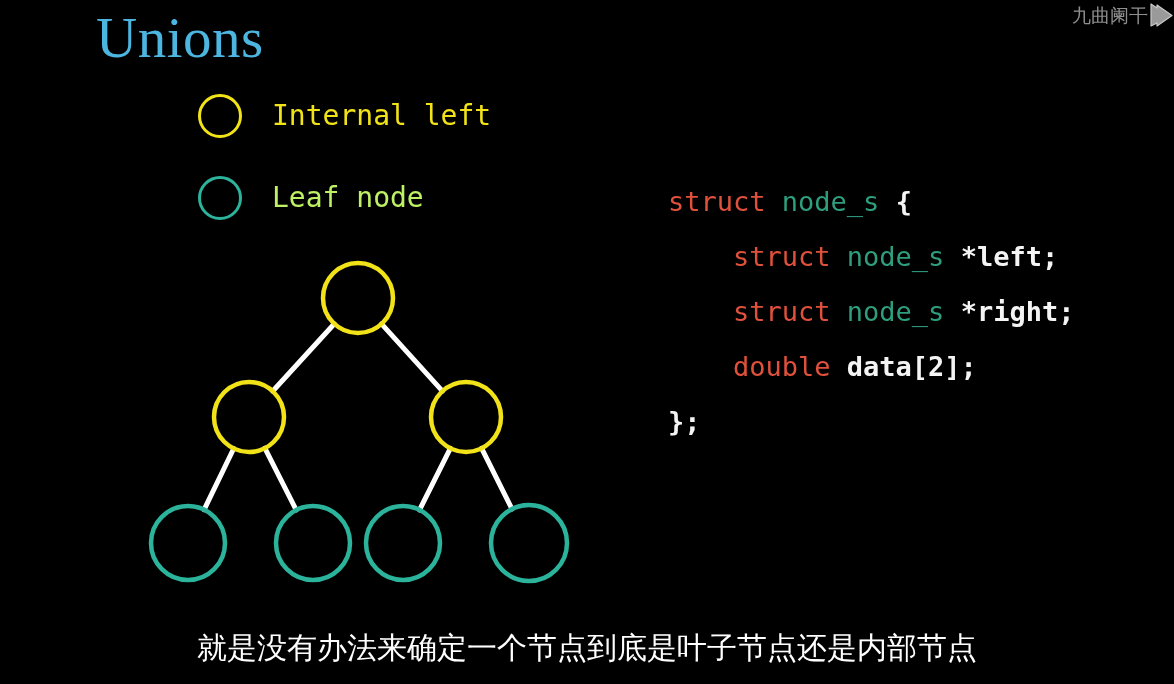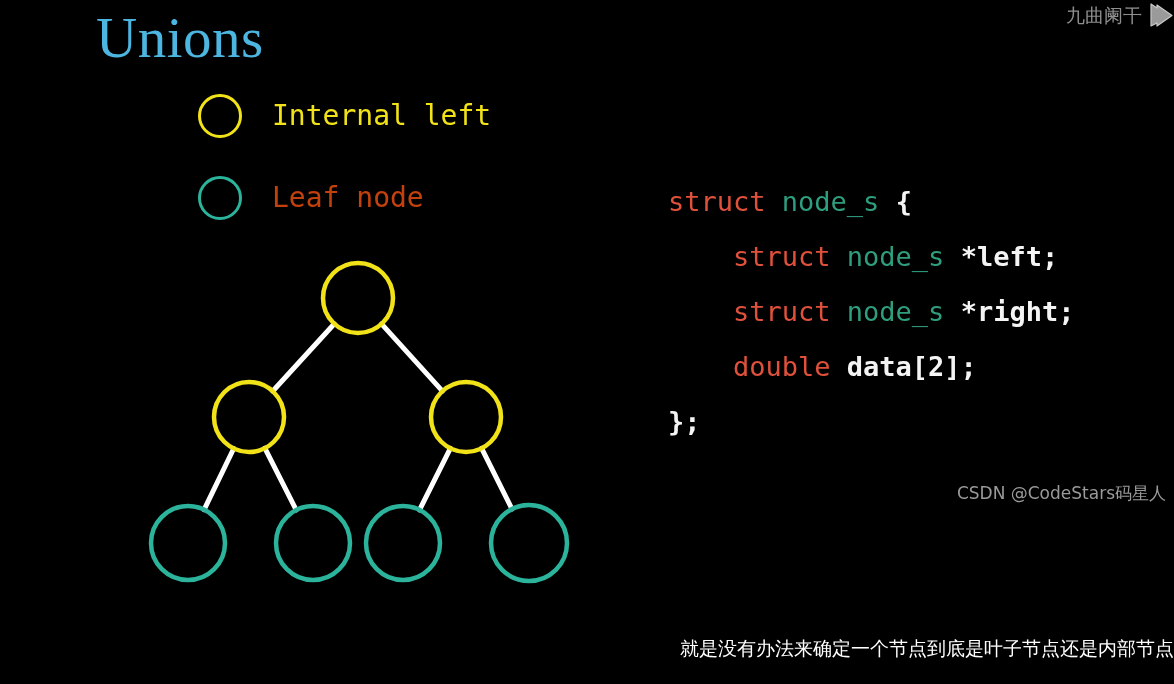--- a/index.html
+++ b/index.html
@@ -90,23 +90,23 @@
   .tok-type  { color: #2e9e7e; }
   .tok-plain { color: #f4f4f4; font-weight: bold; }
   .tok-punct { color: #f4f4f4; font-weight: bold; }
 
   
   .caption {
     position: absolute;
     left: 0;
     right: 0;
     top: 628px;
-    text-align: right;
+    text-align: center;
     font-family: "DejaVu Sans", "Liberation Sans", sans-serif;
-    font-size: 19px;
+    font-size: 30px;
     line-height: 40px;
     color: #ffffff;
     text-shadow: 0 0 4px rgba(0,0,0,0.9);
     white-space: nowrap;
   }
 
   
   .watermark {
     position: absolute;
     right: 8px;
@@ -119,21 +119,20 @@
   }
 
   
   .channel {
     position: absolute;
     right: 0;
     top: 0;
     height: 30px;
     display: flex;
     align-items: center;
-    gap: 6px;
   }
   .channel-name {
     font-family: "DejaVu Sans", "Liberation Sans", sans-serif;
     font-size: 19px;
     line-height: 26px;
     color: #8e8e8e;
     white-space: nowrap;
   }
   .channel-logo {
     display: block;
@@ -146,21 +145,21 @@
 
   <div class="slide-title">Unions</div>
 
   <div class="legend">
     <div class="legend-row">
       <span class="legend-swatch" id="sw-internal" style="border-color: rgb(242, 227, 24);"></span>
       <span class="legend-label" id="lb-internal" style="color: rgb(242, 227, 24);">Internal left</span>
     </div>
     <div class="legend-row">
       <span class="legend-swatch" id="sw-leaf" style="border-color: rgb(43, 179, 155);"></span>
-      <span class="legend-label" id="lb-leaf" style="color: #c2410c;">Leaf node</span>
+      <span class="legend-label" id="lb-leaf" style="color: #bef264;">Leaf node</span>
     </div>
   </div>
 
   <div id="tree">
     <svg id="tree-svg" width="500" height="360" viewBox="0 0 500 360">
       <g id="tree-edges">
           <line x1="224.35946095371565" y1="83.80939583952143" x2="162.64053904628435" y2="151.19060416047859" stroke="#ffffff" stroke-width="5" stroke-linecap="round"></line>
           <line x1="271.5218585906507" y1="83.91760344710585" x2="332.4781414093493" y2="151.08239655289415" stroke="#ffffff" stroke-width="5" stroke-linecap="round"></line>
           <line x1="123.74883277416879" y1="208.50241099106117" x2="94.1226624958787" y2="269.697451238021" stroke="#ffffff" stroke-width="5" stroke-linecap="round"></line>
           <line x1="154.85029098831248" y1="208.2052603832402" x2="186.24397809806965" y2="270.0115818805747" stroke="#ffffff" stroke-width="5" stroke-linecap="round"></line>
@@ -180,21 +179,20 @@
   </div>
 
   <div class="code-panel">
     <div class="code-block" id="code-block-0"><div class="code-line"><span class="tok-kw" style="color: rgb(224, 81, 60);">struct</span><span class="tok-plain" style="color: rgb(244, 244, 244);"> </span><span class="tok-type" style="color: rgb(46, 158, 126);">node_s</span><span class="tok-plain" style="color: rgb(244, 244, 244);"> </span><span class="tok-punct" style="color: rgb(244, 244, 244); font-weight: bold;">{</span></div><div class="code-line"><span class="tok-plain" style="color: rgb(244, 244, 244);">    </span><span class="tok-kw" style="color: rgb(224, 81, 60);">struct</span><span class="tok-plain" style="color: rgb(244, 244, 244);"> </span><span class="tok-type" style="color: rgb(46, 158, 126);">node_s</span><span class="tok-plain" style="color: rgb(244, 244, 244);"> *left;</span></div><div class="code-line"><span class="tok-plain" style="color: rgb(244, 244, 244);">    </span><span class="tok-kw" style="color: rgb(224, 81, 60);">struct</span><span class="tok-plain" style="color: rgb(244, 244, 244);"> </span><span class="tok-type" style="color: rgb(46, 158, 126);">node_s</span><span class="tok-plain" style="color: rgb(244, 244, 244);"> *right;</span></div><div class="code-line"><span class="tok-plain" style="color: rgb(244, 244, 244);">    </span><span class="tok-kw" style="color: rgb(224, 81, 60);">double</span><span class="tok-plain" style="color: rgb(244, 244, 244);"> data[2];</span></div><div class="code-line"><span class="tok-punct" style="color: rgb(244, 244, 244); font-weight: bold;">};</span></div></div>
     <div class="code-gap"></div>
     <div class="code-block" id="code-block-1"><div class="code-line"></div></div>
   </div>
 
   <div class="caption">就是没有办法来确定一个节点到底是叶子节点还是内部节点</div>
 
-  <div class="watermark">CSDN @CodeStars码星人</div>
 
   <div class="channel">
     <span class="channel-name">九曲阑干</span>
     <svg class="channel-logo" width="26" height="24" viewBox="0 0 26 24">
       <path d="M3 1 L3 23 L9 20 L9 23 L24 12.5 L9 2 L9 5 Z" fill="#9a9a9a" stroke="#c9c9c9" stroke-width="1.2" stroke-linejoin="round"></path>
     </svg>
   </div>
 
 </div>
 

